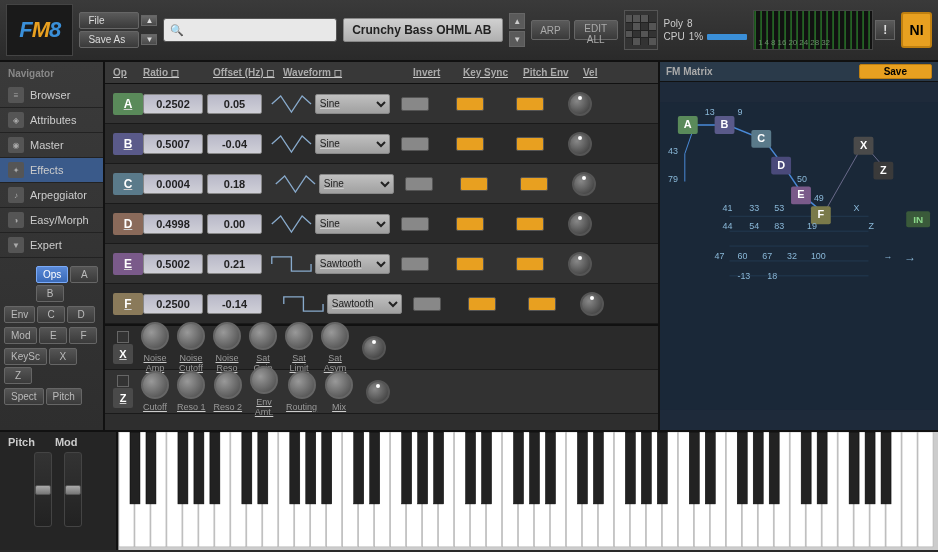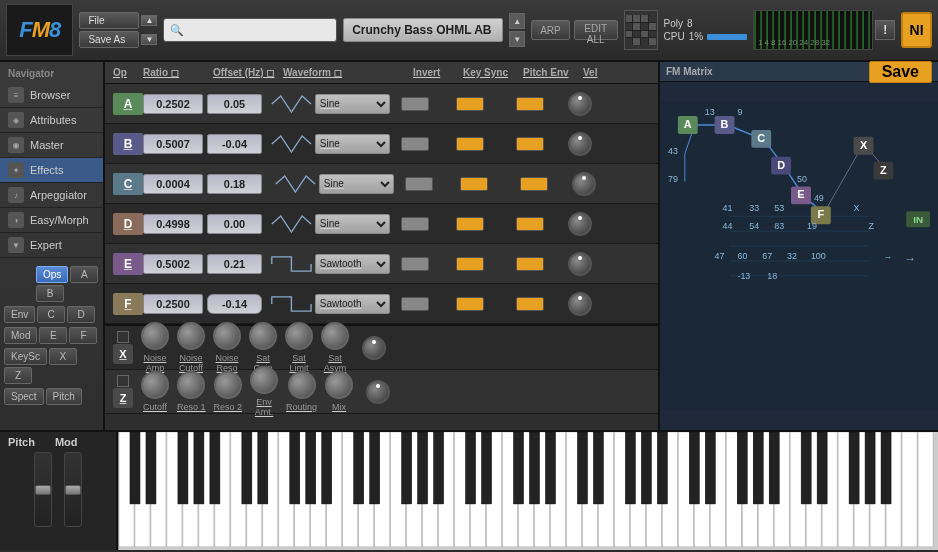--- a/index.html
+++ b/index.html
@@ -432,23 +432,23 @@
       padding: 2px 6px;
       background: #2a3a4a;
       border-bottom: 1px solid #111;
       height: 20px;
     }
     .fm-title { font-size: 10px; color: #aaa; font-weight: bold; }
     .save-btn {
       background: #e8a020;
       border: 1px solid #c08010;
       color: #000;
-      font-size: 16px;
+      font-size: 10px;
       font-weight: bold;
-      padding: 1px 12px;
+      padding: 1px 24px;
       cursor: pointer;
       border-radius: 2px;
     }
     .fm-dropdown {
       width: 100%;
       height: 20px;
       background: linear-gradient(to bottom, #888, #666);
       border: 1px solid #444;
       font-size: 10px;
       color: #ddd;
@@ -838,21 +838,21 @@
       <div style="width:40px;display:flex;justify-content:center;">
           <div class="knob">
             <div class="knob-dot"></div>
           </div>
         </div>
     </div>
 
     <div class="op-row">
       <div class="op-label op-F col-op">F</div>
       <input class="num-input" style="width: 60px; margin-right: 4px;" type="text" value="0.2500">
-      <input class="small-input" style="margin-right: 8px; border-radius: 6px;" type="text" value="-0.14">
+      <input class="small-input" style="margin-right: 20px;" type="text" value="-0.14">
       <div class="wave-select">
         <svg class="waveform-svg" viewBox="0 0 48 26">
           <polyline points="2,13 2,5 24,5 24,21 46,21 46,13" fill="none" stroke="#88aacc" stroke-width="1.5"></polyline>
         </svg>
         <select class="wave-dropdown">
           <option>Sine</option><option selected="">Sawtooth</option><option>Square</option>
         </select>
       </div>
       <div style="width:50px;display:flex;justify-content:center;">
           <div class="toggle-btn"></div>

